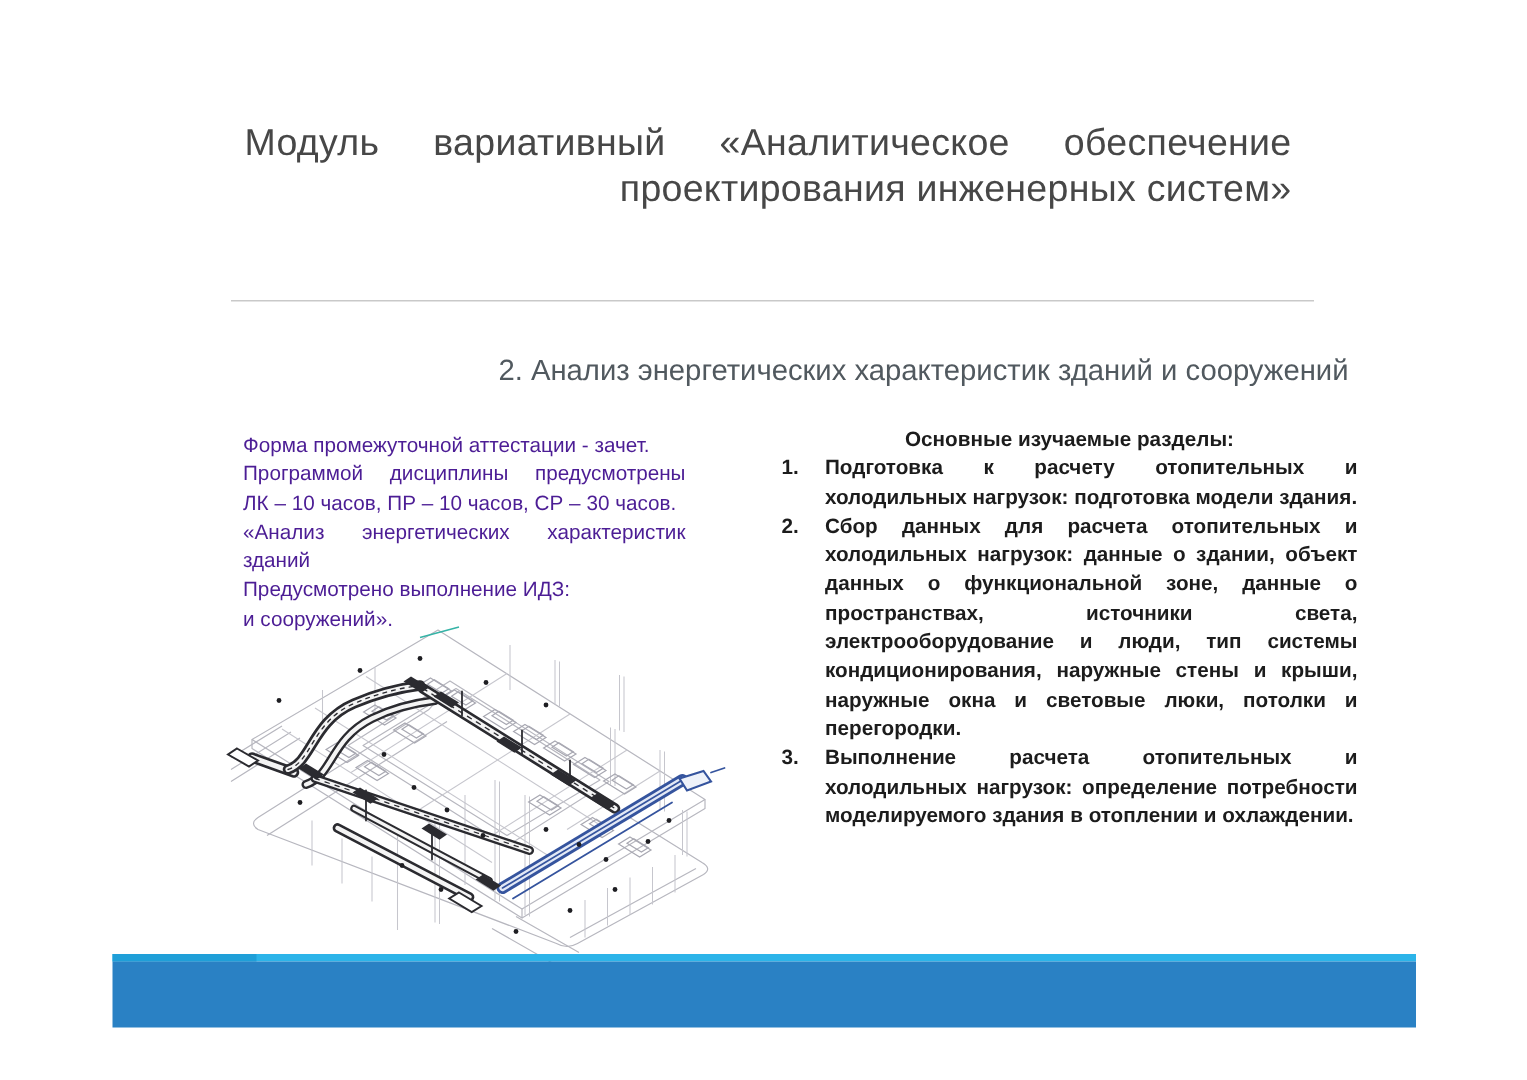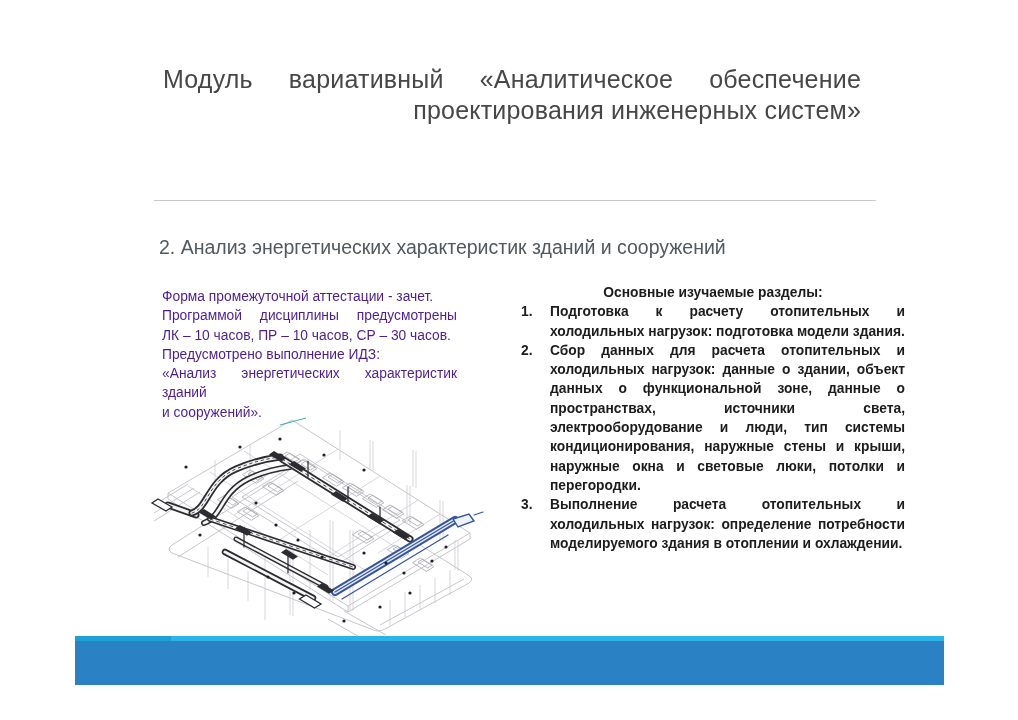--- a/index.html
+++ b/index.html
@@ -1,21 +1,21 @@
 <!DOCTYPE html>
 <html lang="ru"><head>
 <meta charset="utf-8">
 <style>
   html,body{margin:0;padding:0;background:#ffffff;}
   .slide{
     position:relative;width:1018px;height:720px;background:#ffffff;overflow:hidden;
     font-family:"Liberation Sans","DejaVu Sans",sans-serif;color:#1f1f1f;
   }
   .title{
-    position:absolute;left:163px;top:64px;width:698px;
+    position:absolute;left:163px;top:80px;width:698px;
     font-size:25px;line-height:31px;color:#474747;font-weight:400;letter-spacing:.2px;
   }
   .title .t1{text-align:justify;text-align-last:justify;}
   .title .t2{text-align:right;}
   .divider{position:absolute;left:154px;top:200px;width:722px;height:0;border-top:1px solid #c9c9c9;}
   .section-heading{
     position:absolute;left:159px;top:235px;width:740px;
     font-size:19.5px;line-height:24px;color:#51595f;font-weight:400;
   }
   .left-block{
@@ -44,28 +44,28 @@
 
 <div class="slide">
 
   <div class="title" style="color: rgb(71, 71, 71);">
     <div class="t1">Модуль вариативный «Аналитическое обеспечение</div>
     <div class="t2">проектирования инженерных систем»</div>
   </div>
 
   <div class="divider" style="border-top-color: rgb(201, 201, 201);"></div>
 
-  <div class="section-heading" style="color: rgb(81, 89, 95);">2. Анализ энергетических характеристик зданий и сооружений</div>
+  <div class="section-heading" style="color: rgb(81, 89, 95); text-align: right;">2. Анализ энергетических характеристик зданий и сооружений</div>
 
   <div class="left-block">
     <div class="ln">Форма промежуточной аттестации - зачет.</div>
     <div class="ln j">Программой дисциплины предусмотрены</div>
     <div class="ln">ЛК – 10 часов, ПР – 10 часов, СР – 30 часов.</div>
+    <div class="ln j">«Анализ энергетических характеристик зданий</div>
     <div class="ln">Предусмотрено выполнение ИДЗ:</div>
-    <div class="ln j">«Анализ энергетических характеристик зданий</div>
     <div class="ln">и сооружений».</div>
   </div>
 
   <div class="right-block">
     <div class="rb-heading">Основные изучаемые разделы:</div>
     <div class="rb-item">
       <div class="rb-num">1.</div>
       <div class="rb-text">Подготовка к расчету отопительных и холодильных нагрузок: подготовка модели здания.</div>
     </div>
     <div class="rb-item">

